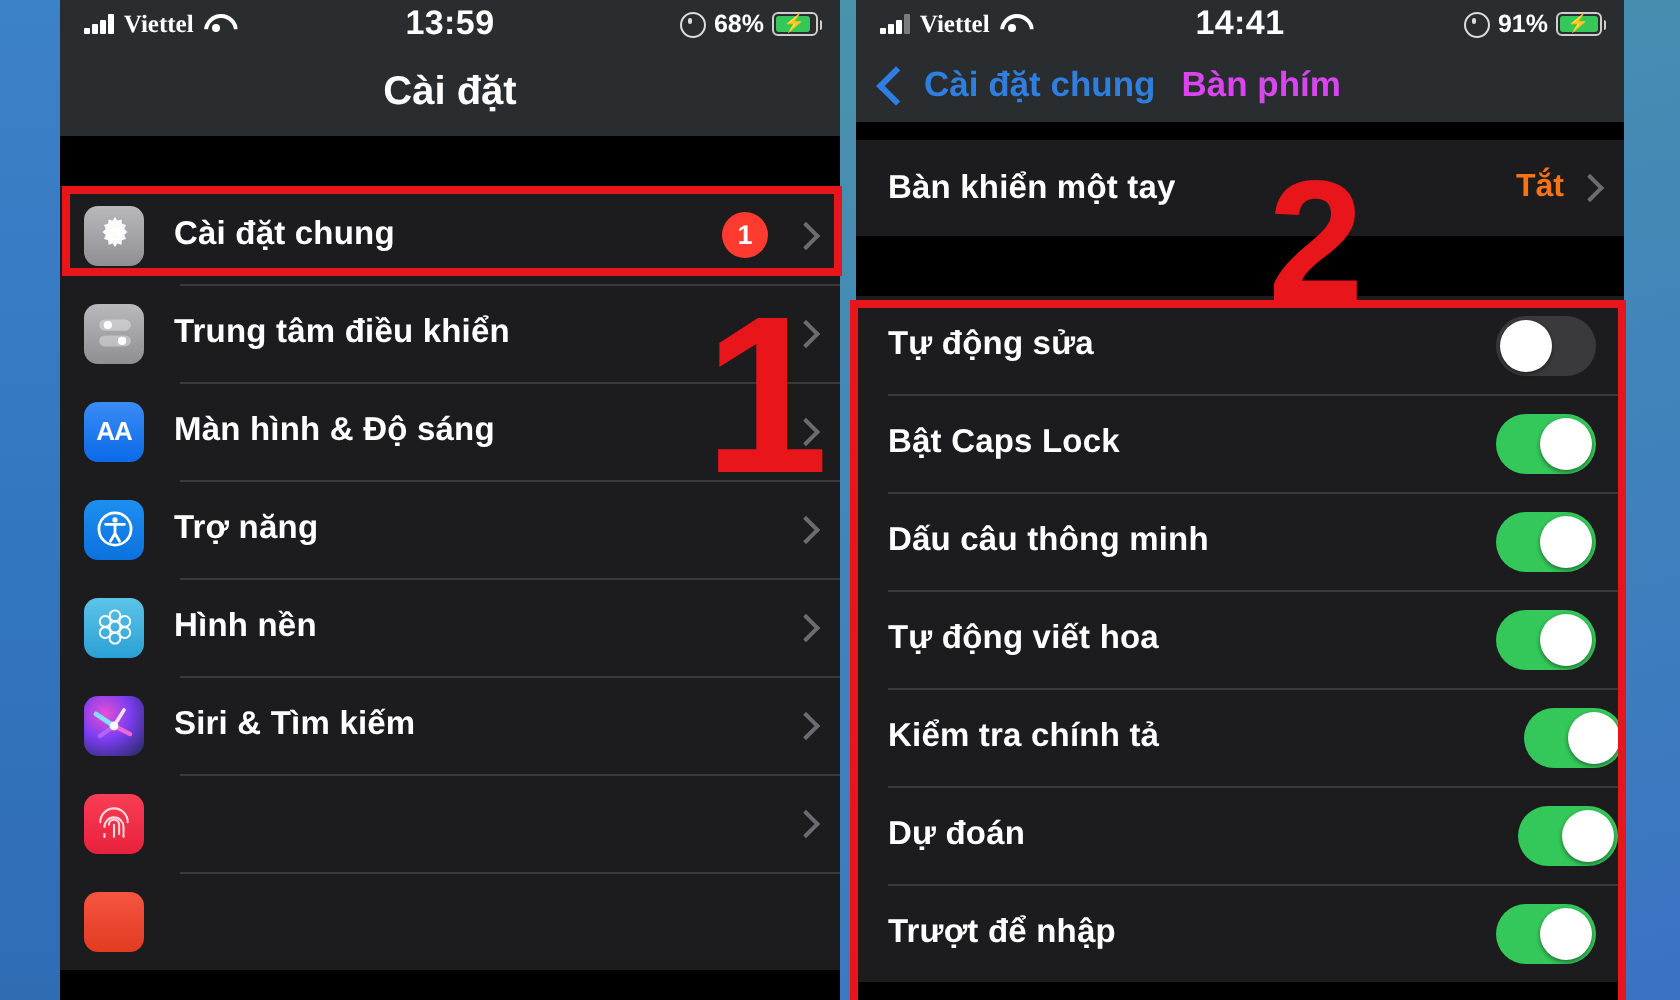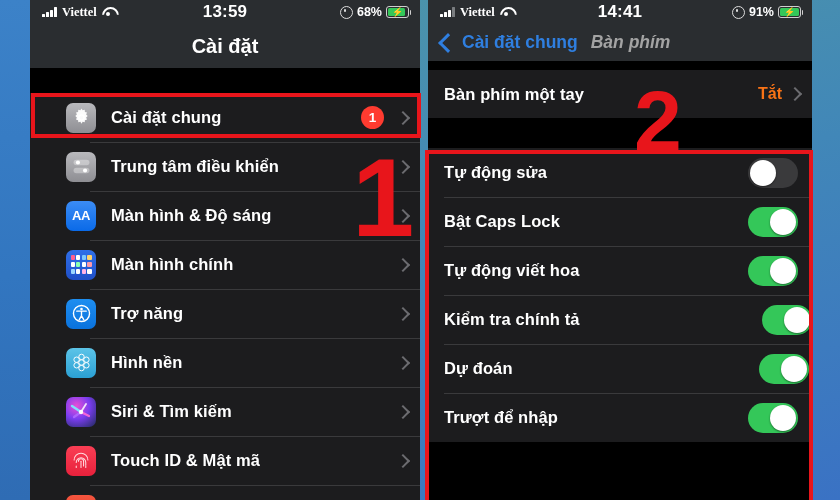--- a/index.html
+++ b/index.html
@@ -191,25 +191,24 @@
     transform: rotate(45deg);
     margin-right: 1px;
     margin-left: 3px;
   }
   .back-label {
     color: #2f7fe0;
     font-size: 17.5px;
     font-weight: bold;
   }
   .nav-title {
-    color: #a3a3a3;
+    color: #d946ef;
     font-size: 17.5px;
     font-weight: bold;
     margin-left: 7px;
-    font-style: italic;
   }
 
   
   .gap { background: #000; }
   .group { background: #1c1c1e; }
   .row {
     position: relative;
     display: flex;
     align-items: center;
     height: 49px;
@@ -228,21 +227,20 @@
   .app-icon {
     width: 30px; height: 30px;
     border-radius: 7px;
     margin-right: 15px;
     flex: none;
     position: relative;
     overflow: hidden;
     display: flex;
     align-items: center;
     justify-content: center;
-    margin-left: 24px;
   }
   .row-label {
     color: #fff;
     font-size: 16.5px;
     font-weight: bold;
     letter-spacing: .1px;
     white-space: nowrap;
   }
   .row-value {
     margin-left: auto;
@@ -411,40 +409,20 @@
         <span class="row-label">Trung tâm điều khiển</span>
         <span class="chev"></span>
       </div>
 
       <div class="row">
         <span class="app-icon ic-aa">AA</span>
         <span class="row-label">Màn hình &amp; Độ sáng</span>
         <span class="chev"></span>
       </div>
 
-      <div class="row">
-        <span class="app-icon ic-home">
-          <span class="home-grid">
-            <span style="background:#ff5f8d"></span>
-              <span style="background:#ffffff"></span>
-              <span style="background:#7cc8ff"></span>
-              <span style="background:#ffd36b"></span>
-            <span style="background:#ffffff"></span>
-              <span style="background:#8affb0"></span>
-              <span style="background:#ffffff"></span>
-              <span style="background:#ff9aa8"></span>
-            <span style="background:#9ad6ff"></span>
-              <span style="background:#ffffff"></span>
-              <span style="background:#ffb3e6"></span>
-              <span style="background:#ffffff"></span>
-          </span>
-        </span>
-        <span class="row-label">Màn hình chính</span>
-        <span class="chev"></span>
-      </div>
 
       <div class="row">
         <span class="app-icon ic-access">
           <svg class="access-glyph" viewBox="0 0 24 24" fill="none" stroke="#fff" stroke-width="1.6">
             <circle cx="12" cy="12" r="9.2"></circle>
             <circle cx="12" cy="6.8" r="1.5" fill="#fff" stroke="none"></circle>
             <path d="M6.6 9.3h10.8M12 9.6v5.4M12 14.6l-2.6 4.4M12 14.6l2.6 4.4" stroke-linecap="round"></path>
           </svg>
         </span>
         <span class="row-label">Trợ năng</span>
@@ -486,21 +464,20 @@
       <div class="row">
         <span class="app-icon ic-touch">
           <svg class="touch-glyph" viewBox="0 0 24 24" fill="none" stroke="#ffd9de" stroke-width="1.15" stroke-linecap="round">
             <path d="M4.5 11a7.5 7.5 0 0 1 15 0"></path>
             <path d="M6.8 13.6a5.2 5.2 0 0 1 10.4 0v3"></path>
             <path d="M9.2 12.4a2.8 2.8 0 0 1 5.6 0v5"></path>
             <path d="M12 12.4v6.6"></path>
             <path d="M6.8 17.5v1.6M17.2 17.5v1.5"></path>
           </svg>
         </span>
-        <span class="row-label">Touch ID &amp; Mật mã</span>
         <span class="chev"></span>
       </div>
 
       <div class="row">
         <span class="app-icon ic-partial"></span>
       </div>
 
     </div>
   </div>
 
@@ -531,21 +508,21 @@
     <div class="navbar-right">
       <span class="back-chevron"></span>
       <span class="back-label">Cài đặt chung</span>
       <span class="nav-title">Bàn phím</span>
     </div>
 
     <div class="gap" style="height:9px"></div>
 
     <div class="group">
       <div class="row no-icon" style="padding-left:16px;height:48px">
-        <span class="row-label">Bàn phím một tay</span>
+        <span class="row-label">Bàn khiển một tay</span>
         <span class="row-value">Tắt</span>
         <span class="chev"></span>
       </div>
     </div>
 
     <div class="gap" style="height:30px"></div>
 
     <div class="group">
 
       <div class="row no-icon" style="padding-left:16px;padding-right:14px">
@@ -555,20 +532,26 @@
           </span>
       </div>
 
       <div class="row no-icon" style="padding-left:16px;padding-right:14px">
         <span class="row-label">Bật Caps Lock</span>
         <span class="toggle on">
             <span class="knob"></span>
           </span>
       </div>
 
+      <div class="row no-icon" style="padding-left:16px;padding-right:14px">
+        <span class="row-label">Dấu câu thông minh</span>
+        <span class="toggle on">
+            <span class="knob"></span>
+          </span>
+      </div>
 
       <div class="row no-icon" style="padding-left:16px;padding-right:14px">
         <span class="row-label">Tự động viết hoa</span>
         <span class="toggle on">
             <span class="knob"></span>
           </span>
       </div>
 
       <div class="row no-icon" style="padding-left:16px;padding-right:0">
         <span class="row-label">Kiểm tra chính tả</span>

